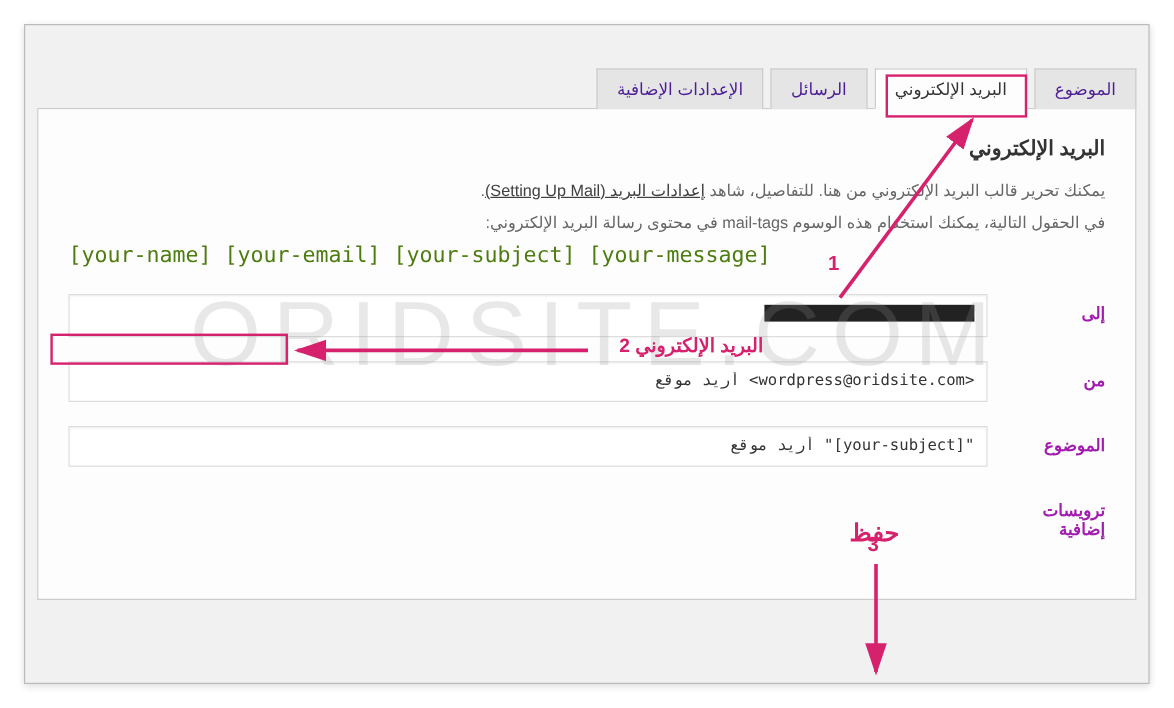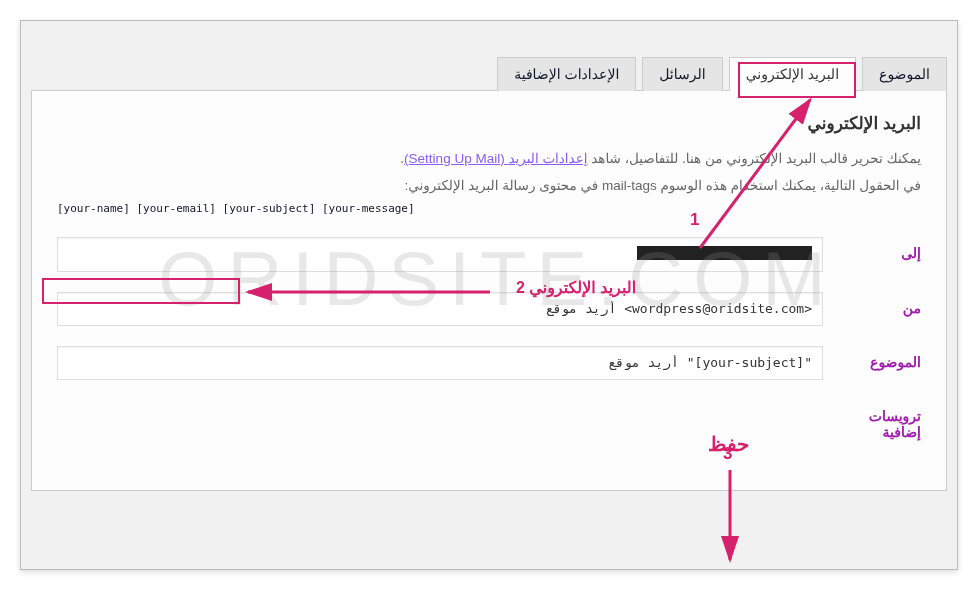--- a/index.html
+++ b/index.html
@@ -27,21 +27,21 @@
   gap: 6px;
   direction: rtl;
   border-bottom: 1px solid #ccc;
 }
 .tab {
   background: #e5e5e5;
   border: 1px solid #ccc;
   border-bottom: none;
   padding: 8px 16px;
   font-size: 14px;
-  color: #0f172a;
+  color: #4c1d95;
   cursor: pointer;
   position: relative;
   top: 1px;
 }
 .tab.active {
   background: #fdfdfd;
   color: #333;
   border-bottom: 1px solid #fdfdfd;
 }
 .panel {
@@ -56,27 +56,27 @@
   font-weight: bold;
   color: #333;
   margin-bottom: 14px;
 }
 .desc {
   font-size: 13.5px;
   color: #666;
   line-height: 1.7;
   margin-bottom: 4px;
 }
-.desc a { color: #8b5cf6; }
+.desc a { color: #404040; }
 .tagline {
   text-align: left;
   direction: ltr;
   font-family: Consolas, monospace;
-  font-size: 11px;
-  color: #0f172a;
+  font-size: 18px;
+  color: #4d7c0f;
   margin: 4px 0 22px 0;
 }
 .field-row {
   display: flex;
   align-items: flex-start;
   margin-bottom: 20px;
   gap: 28px;
 }
 .field-label {
   width: 70px;

